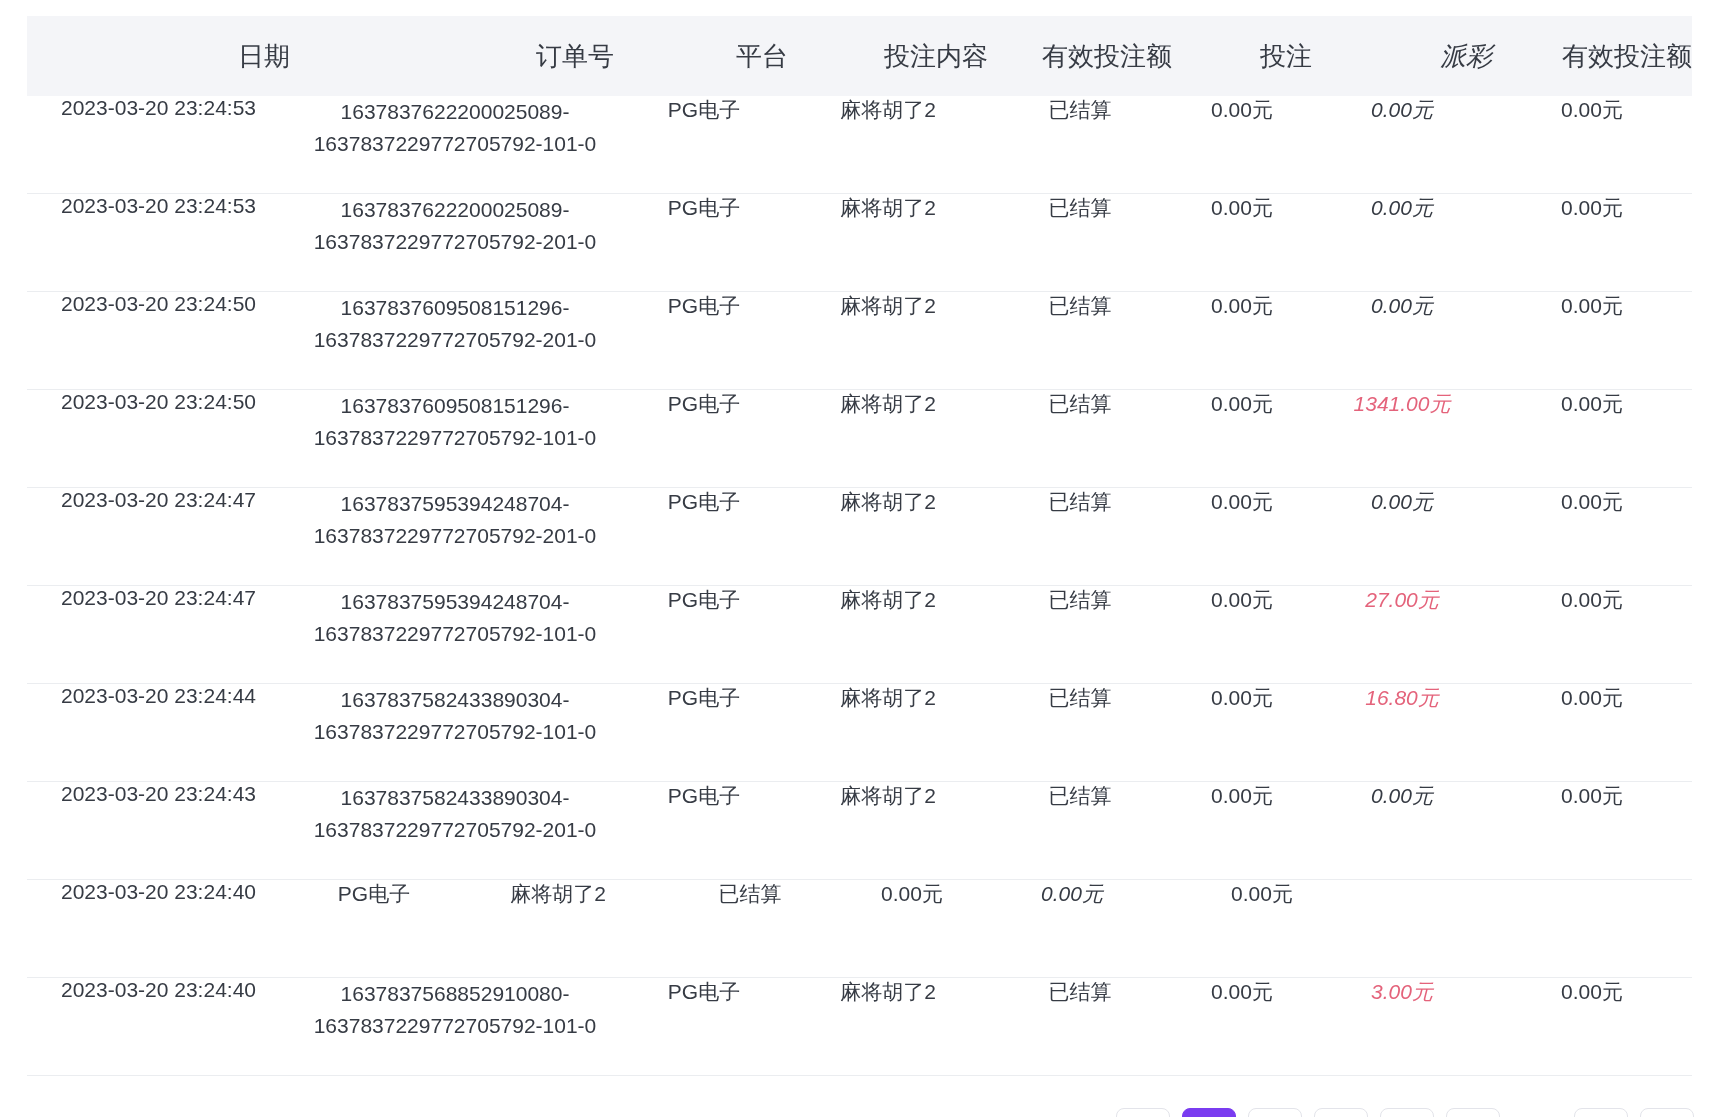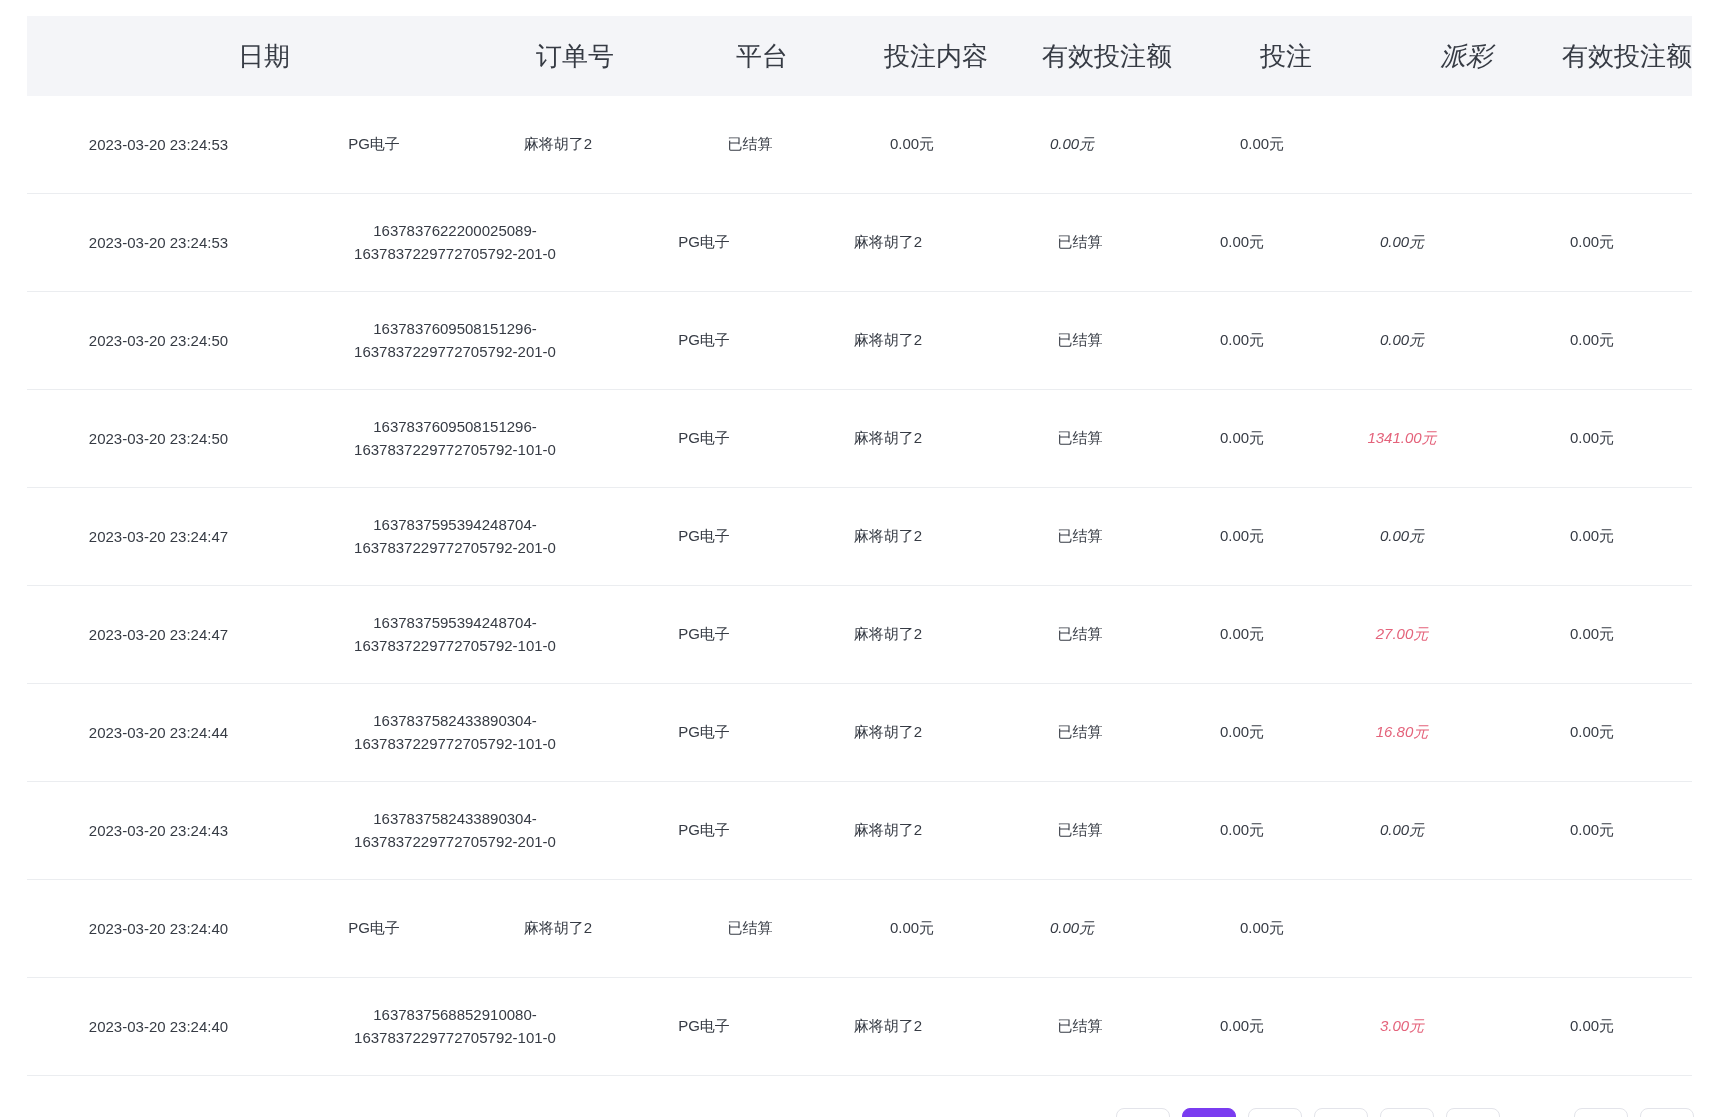--- a/index.html
+++ b/index.html
@@ -41,24 +41,23 @@
   .c-date     { width: 263px; }
   .c-order    { width: 330px; padding: 0 6px; line-height: 1.5; word-break: break-word; }
   .c-platform { width: 168px; }
   .c-content  { width: 200px; }
   .c-status   { width: 184px; }
   .c-bet      { width: 140px; }
   .c-payout   { width: 180px; font-style: italic; }
   .c-valid    { width: 200px; }
   .row {
     display: flex;
-    align-items: center;
     min-height: 98px;
     border-bottom: 1px solid var(--divider);
-    font-size: 15px;
+    font-size: 21px;
   }
   .red { color: var(--red); }
   .pagination {
     position: absolute;
     left: 1116px;
     top: 1108px;
     display: flex;
     gap: 12px;
     align-items: flex-start;
   }
@@ -85,20 +84,21 @@
     <div class="cell c-platform">平台</div>
     <div class="cell c-content">投注内容</div>
     <div class="cell c-status">有效投注额</div>
     <div class="cell c-bet">投注</div>
     <div class="cell c-payout">派彩</div>
     <div class="cell c-valid">有效投注额</div>
   </div>
   <div class="tbody" id="tbody">
   <div class="row">
     <div class="cell c-date">2023-03-20 23:24:53</div>
+    <div class="cell c-order">1637837622200025089-1637837229772705792-101-0</div>
     <div class="cell c-platform">PG电子</div>
     <div class="cell c-content">麻将胡了2</div>
     <div class="cell c-status">已结算</div>
     <div class="cell c-bet">0.00元</div>
     <div class="cell c-payout">0.00元</div>
     <div class="cell c-valid">0.00元</div>
   </div>
 
   <div class="row">
     <div class="cell c-date">2023-03-20 23:24:53</div>

